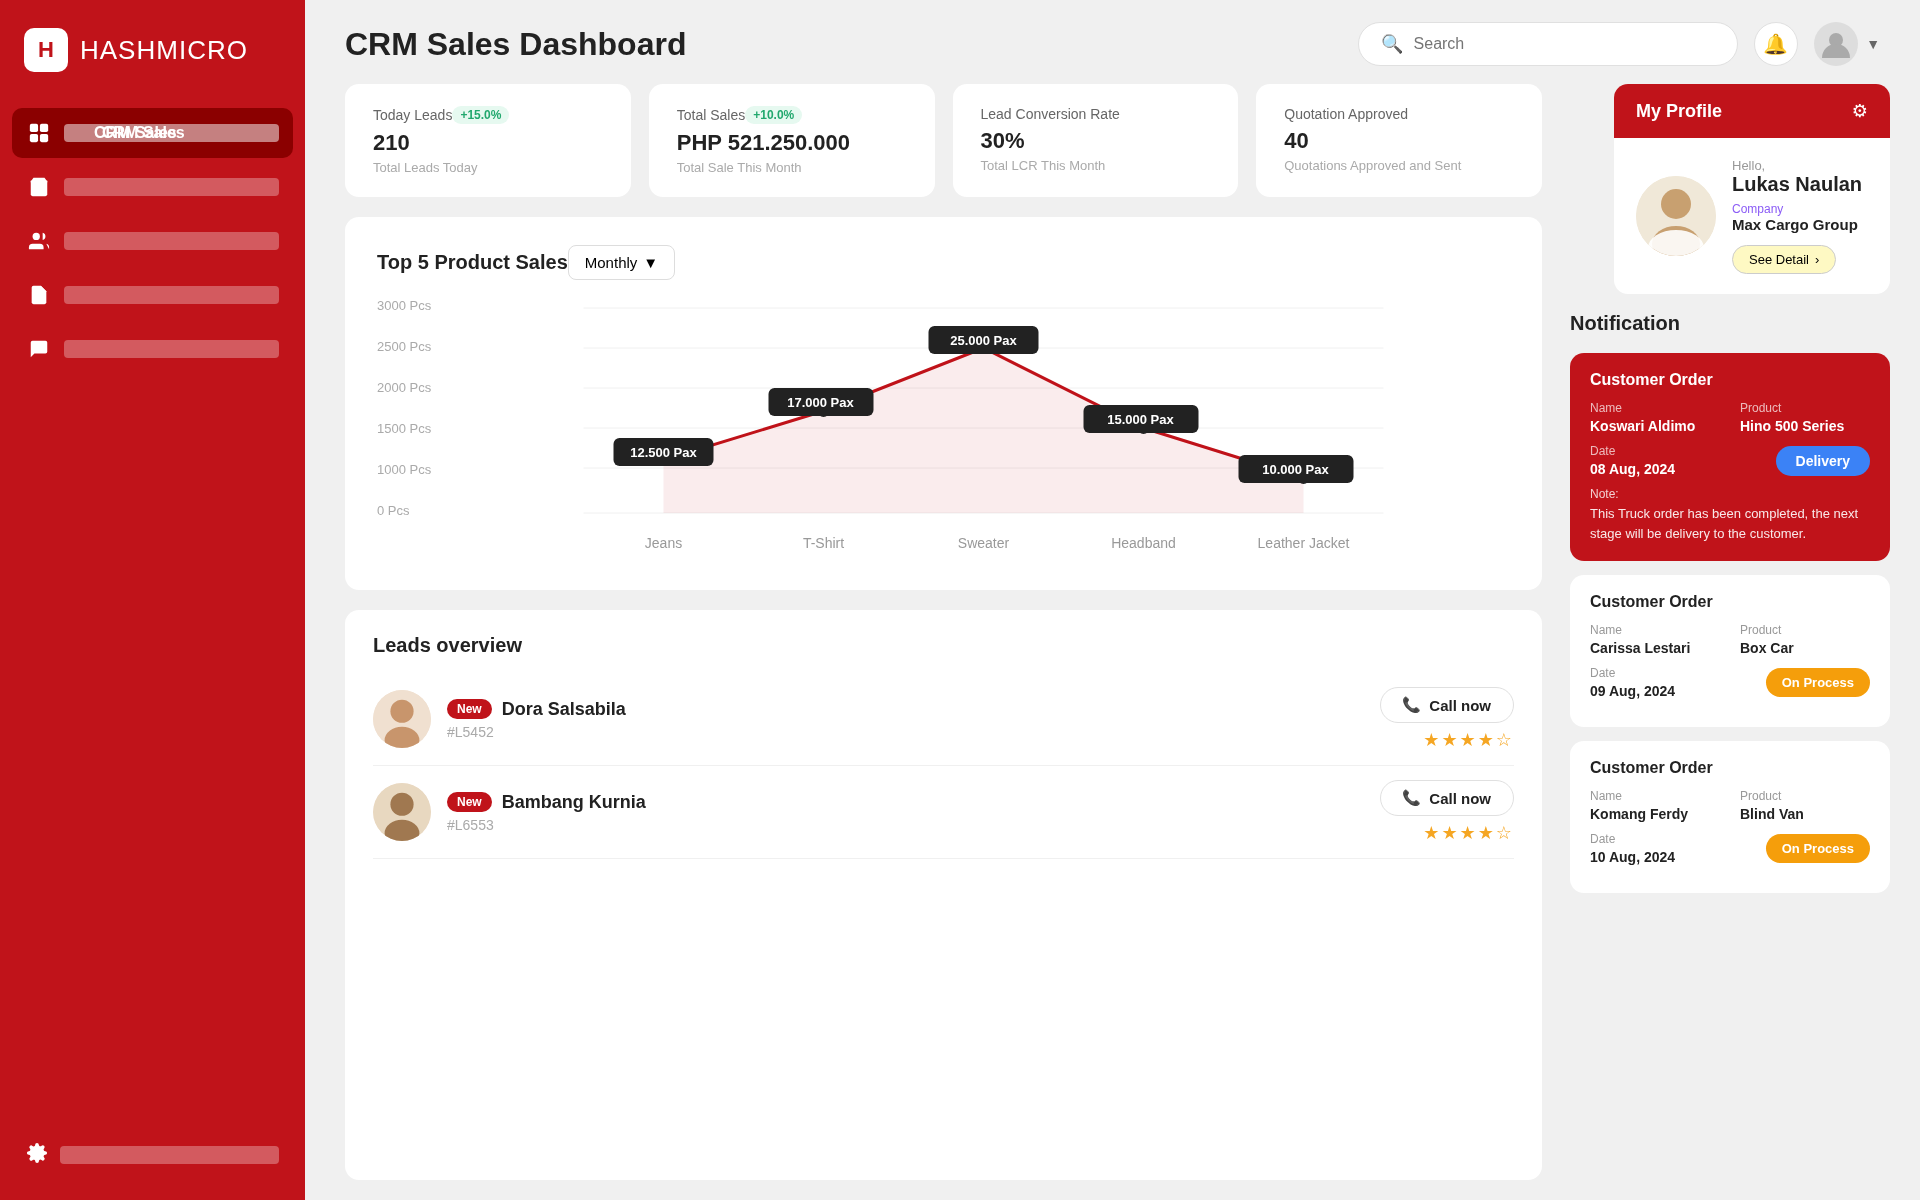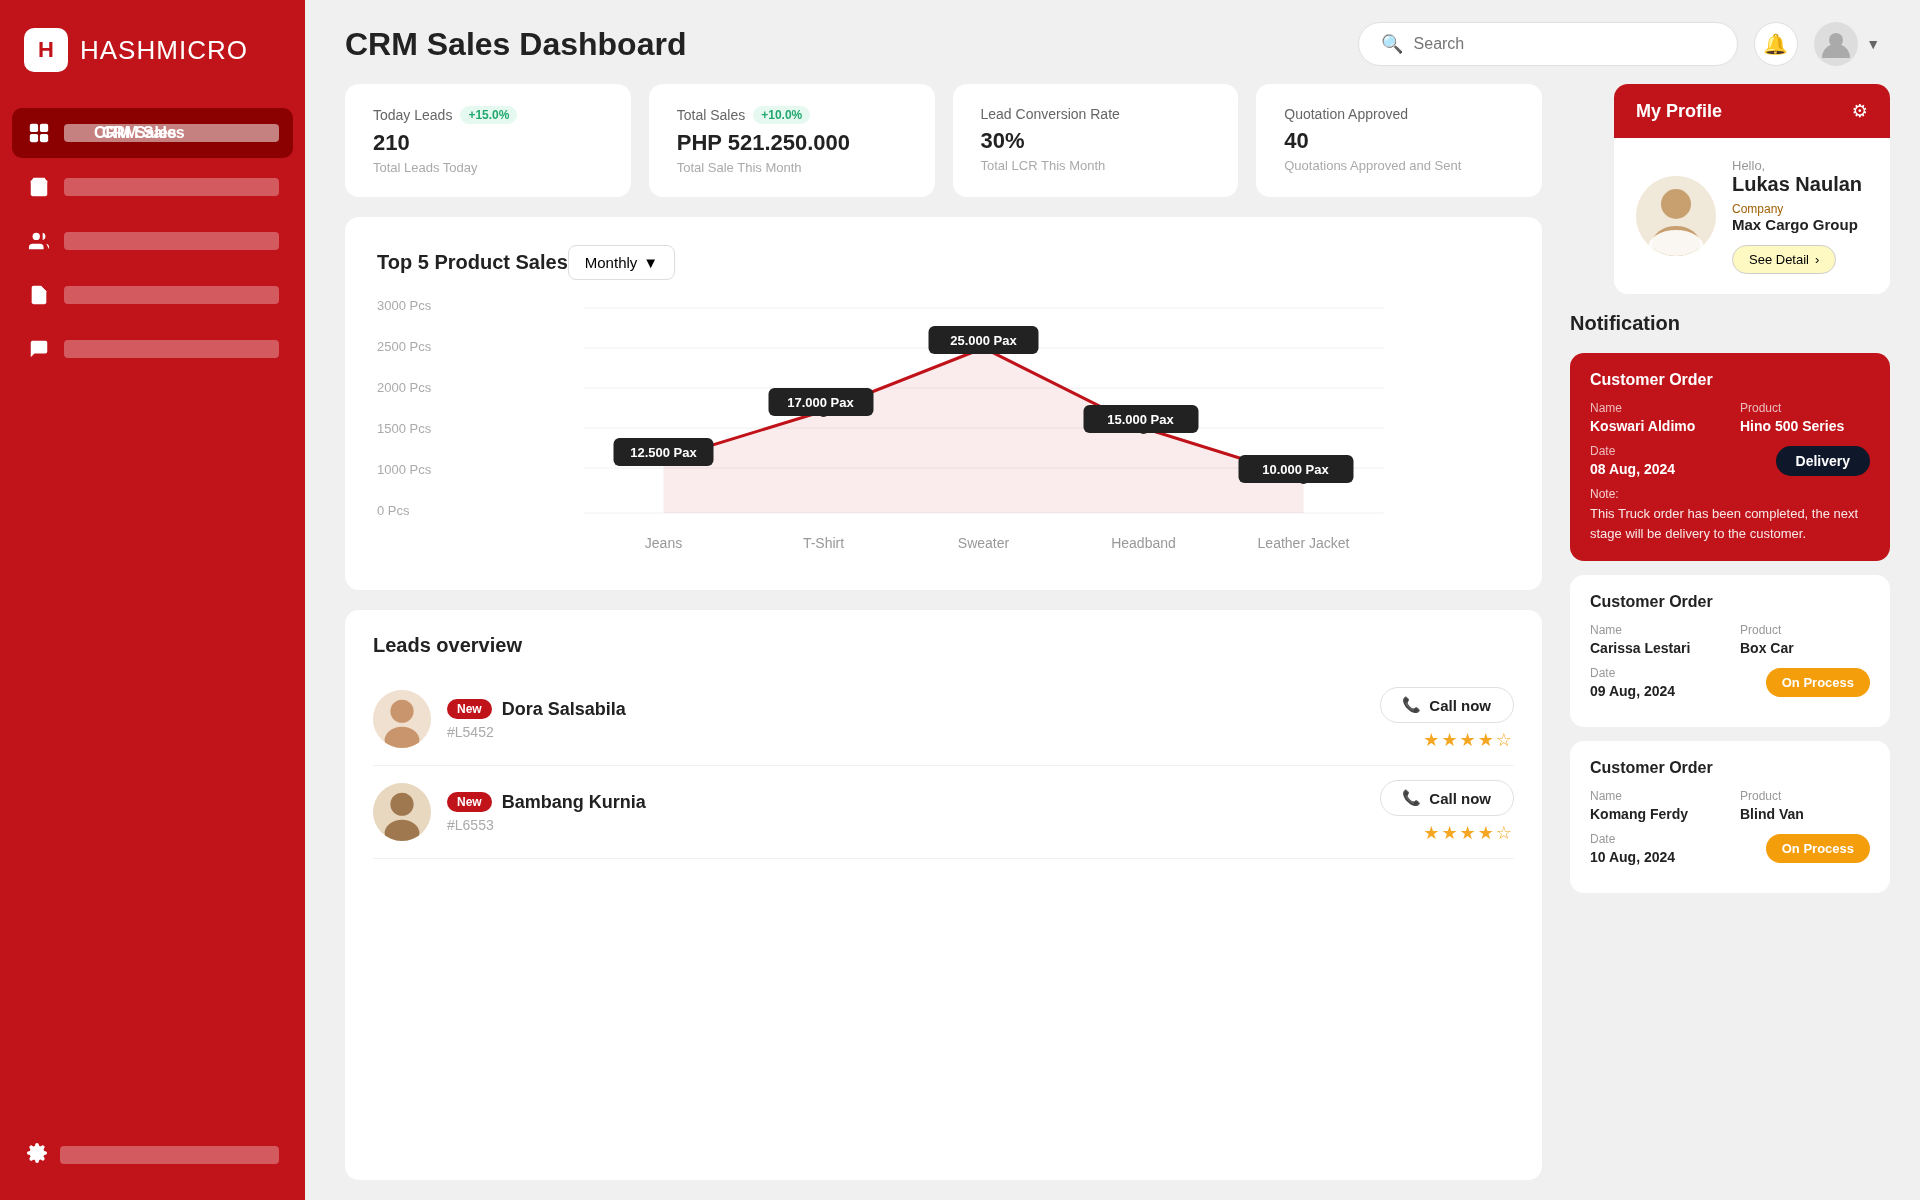--- a/index.html
+++ b/index.html
@@ -110,21 +110,21 @@
     .left-col { flex: 1; display: flex; flex-direction: column; gap: 20px; margin-right: 28px; overflow: hidden; }
 
     
     .kpi-row { display: flex; gap: 18px; }
     .kpi-card {
       background: white;
       border-radius: 14px;
       padding: 22px 28px;
       flex: 1;
     }
-    .kpi-label { font-size: 14px; color: #666; margin-bottom: 6px; display: flex; align-items: center; gap: 8px; }
+    .kpi-label { font-size: 14px; color: #666; margin-bottom: 6px; display: flex; align-items: center; gap: 0; }
     .kpi-badge {
       font-size: 12px; font-weight: 600; padding: 2px 8px; border-radius: 20px;
     }
     .badge-green { background: #e6f9f0; color: #22a86e; }
     .kpi-value { font-size: 22px; font-weight: 700; color: #222; margin-bottom: 4px; }
     .kpi-sub { font-size: 13px; color: #aaa; }
 
     
     .chart-card {
       background: white;
@@ -209,21 +209,21 @@
     .profile-avatar {
       width: 80px; height: 80px; border-radius: 50%;
       background: #f0e8d8;
       overflow: hidden;
       flex-shrink: 0;
       display: flex; align-items: center; justify-content: center;
     }
     .profile-info { flex: 1; }
     .hello-text { font-size: 13px; color: #999; }
     .profile-name { font-size: 20px; font-weight: 700; color: #222; margin-bottom: 6px; }
-    .company-label { font-size: 12px; color: #a16207; }
+    .company-label { font-size: 12px; color: #8b5cf6; }
     .company-name { font-size: 15px; font-weight: 700; color: #222; margin-bottom: 12px; }
     .see-detail-btn {
       border: 1px solid #ccc;
       border-radius: 20px;
       padding: 6px 16px;
       font-size: 13px;
       cursor: pointer;
       background: #fef9c3;
       display: inline-flex; align-items: center; gap: 6px;
     }
@@ -240,21 +240,21 @@
     .notif-fields { display: flex; gap: 20px; margin-bottom: 10px; }
     .notif-field { flex: 1; }
     .notif-field-label { font-size: 12px; margin-bottom: 3px; }
     .notif-card.red .notif-field-label { color: rgba(255,255,255,0.7); }
     .notif-card.white .notif-field-label { color: #999; }
     .notif-field-value { font-size: 14px; font-weight: 700; }
     .notif-card.red .notif-field-value { color: white; }
     .notif-card.white .notif-field-value { color: #222; }
     .notif-date-row { display: flex; align-items: center; justify-content: space-between; margin-bottom: 10px; }
     .delivery-btn {
-      background: #0f172a;
+      background: #3b82f6;
       color: white;
       border: none;
       border-radius: 20px;
       padding: 7px 20px;
       font-size: 14px;
       font-weight: 600;
       cursor: pointer;
     }
     .onprocess-btn {
       background: #f59e0b;

